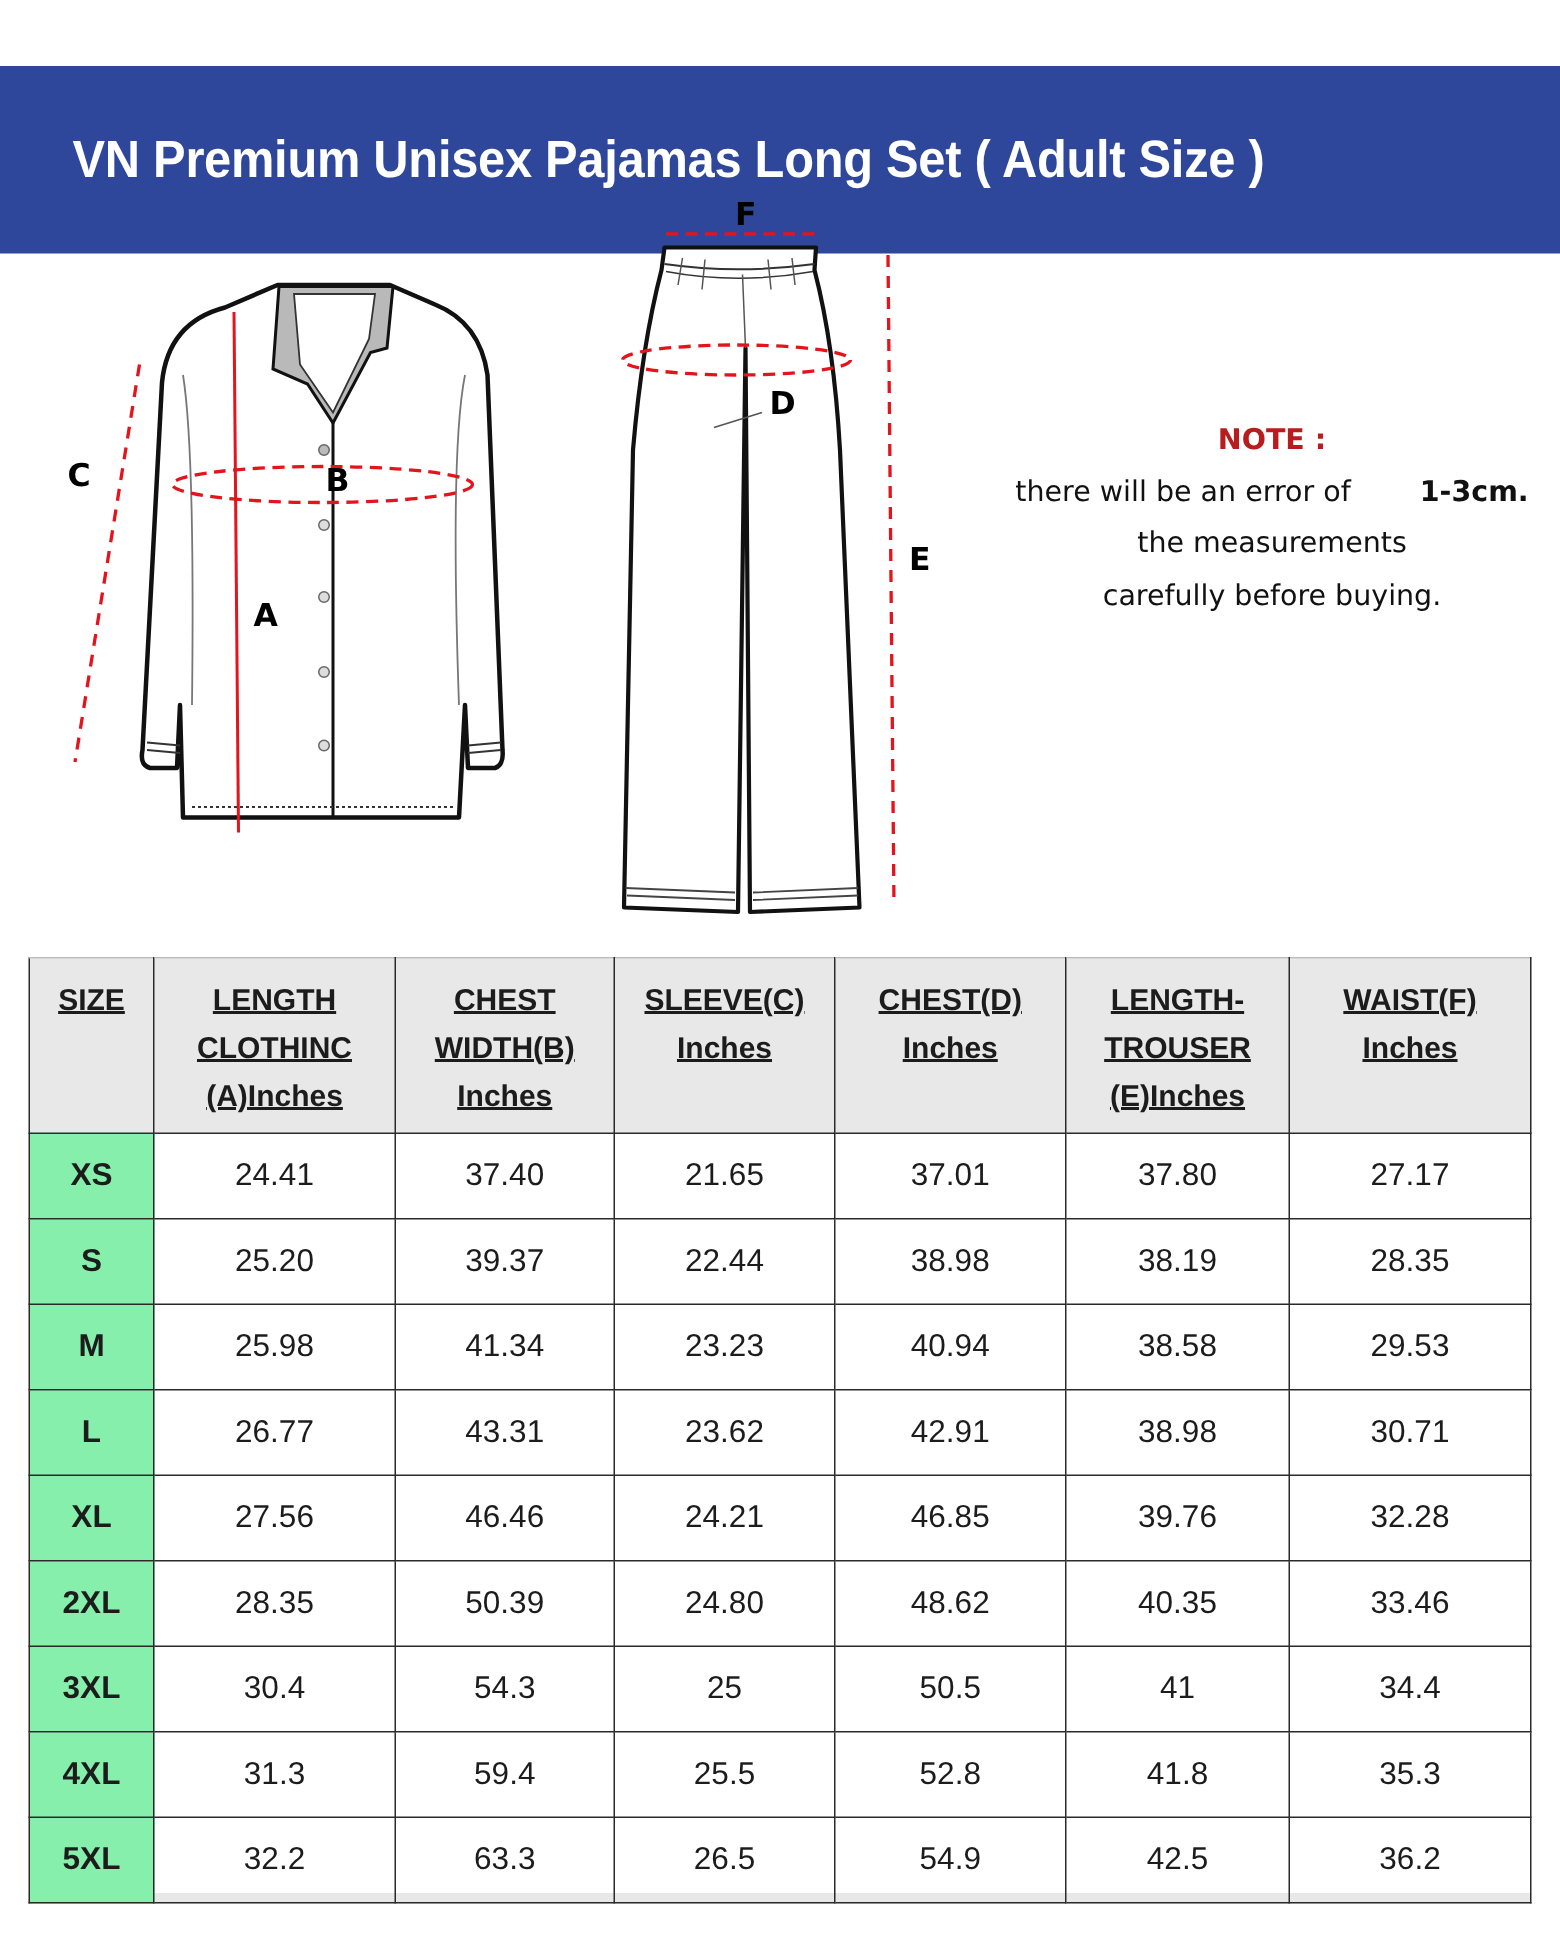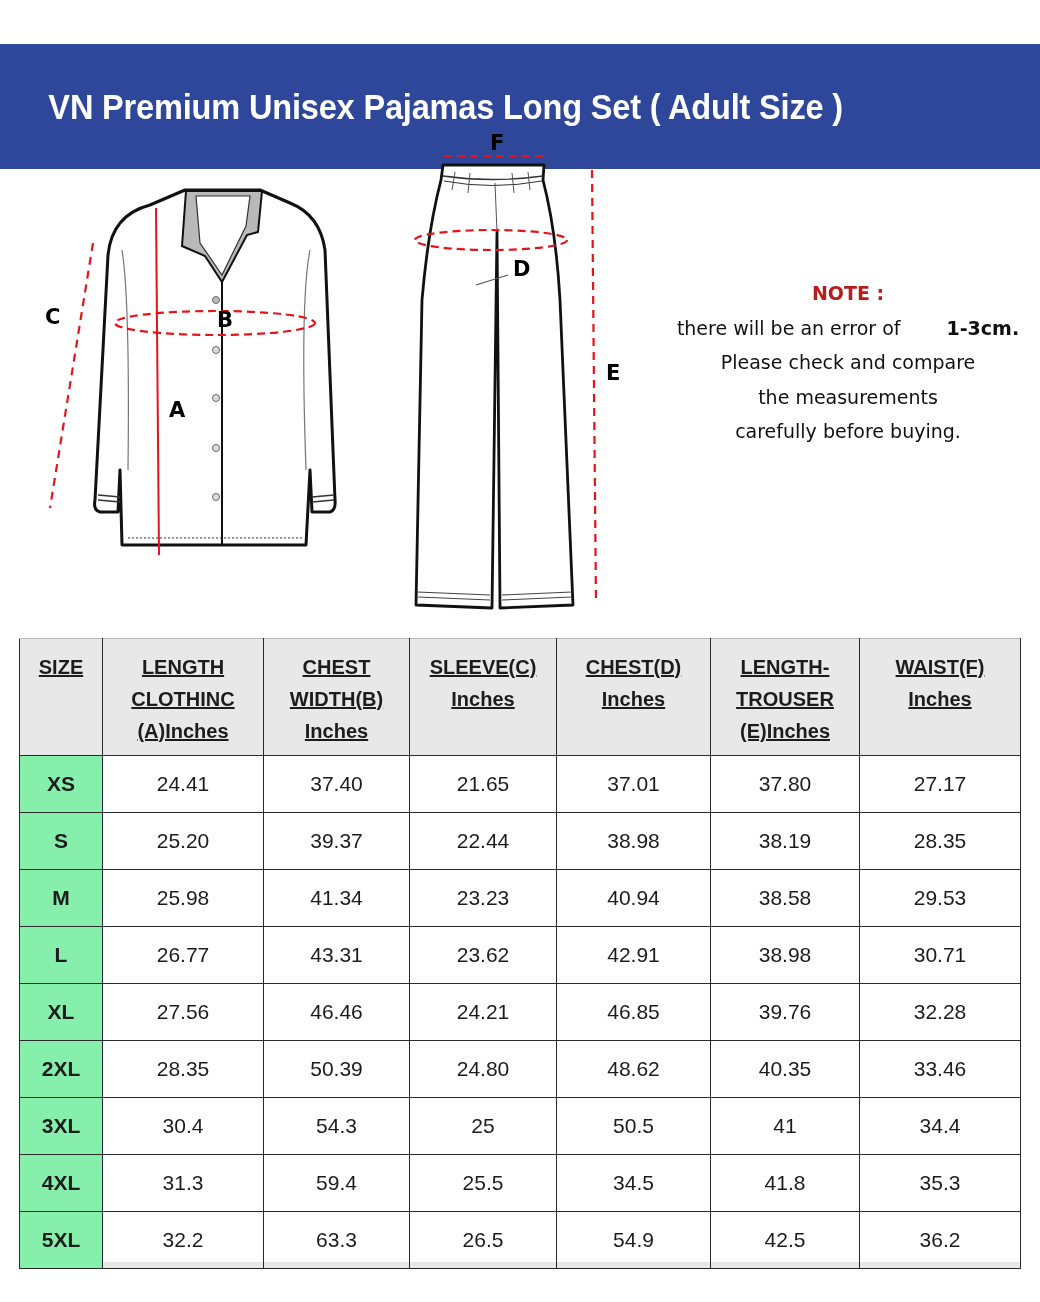--- a/index.html
+++ b/index.html
@@ -75,21 +75,20 @@
   <ellipse cx="491" cy="240" rx="76" ry="10" fill="none" stroke="#e3141b" stroke-width="2.2" stroke-dasharray="8 5"></ellipse>
   <line x1="592" y1="170" x2="596" y2="604" stroke="#e3141b" stroke-width="2.2" stroke-dasharray="8 6"></line>
 </svg>
 <span class="lbl" style="left:490px;top:131px;">F</span>
 <span class="lbl" style="left:513px;top:257px;">D</span>
 <span class="lbl" style="left:606px;top:361px;">E</span>
 
 <div class="note">
   <div class="title">NOTE :</div>
   <div><span>there will be an error of </span><b>1-3cm.</b></div>
-  <div>Please check and compare</div>
   <div>the measurements</div>
   <div>carefully before buying.</div>
 </div>
 
 <div class="table-shadow"></div>
 <div class="table-wrap">
   <table>
     <colgroup>
       <col style="width:83px">
         <col style="width:161px">
@@ -200,21 +199,21 @@
         <td>25</td>
         <td>50.5</td>
         <td>41</td>
         <td>34.4</td>
       </tr>
       <tr>
         <td class="size">4XL</td>
         <td>31.3</td>
         <td>59.4</td>
         <td>25.5</td>
-        <td>34.5</td>
+        <td>52.8</td>
         <td>41.8</td>
         <td>35.3</td>
       </tr>
       <tr>
         <td class="size">5XL</td>
         <td>32.2</td>
         <td>63.3</td>
         <td>26.5</td>
         <td>54.9</td>
         <td>42.5</td>

